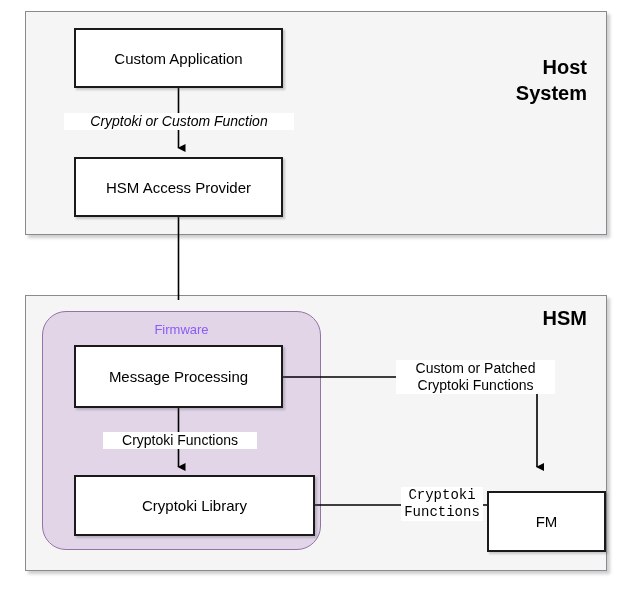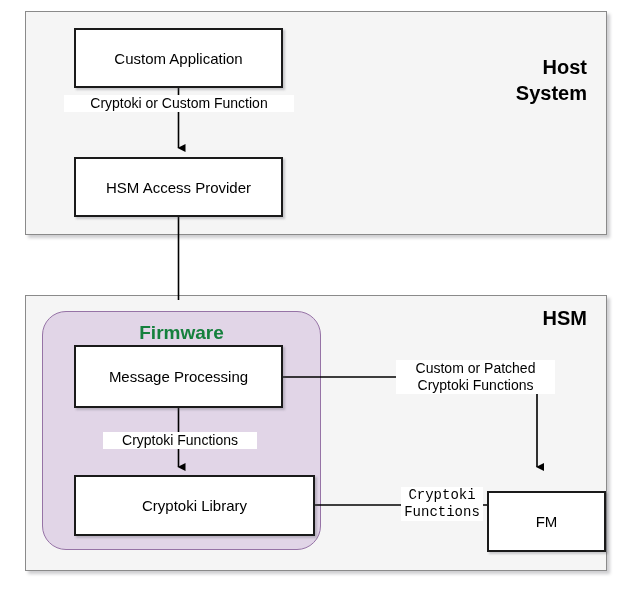--- a/index.html
+++ b/index.html
@@ -50,23 +50,23 @@
   }
   .firmware-box {
     position: absolute;
     background: #e1d5e7;
     border: 1.5px solid #9673a6;
     border-radius: 24px;
     box-sizing: border-box;
   }
   .firmware-title {
     position: absolute;
-    font-weight: bold;
-    font-size: 19px;
-    color: #15803d;
+    font-weight: normal;
+    font-size: 13px;
+    color: #8b5cf6;
     text-align: center;
   }
   .edge-label {
     position: absolute;
     background: #ffffff;
     font-size: 14px;
     color: #000000;
     line-height: 17px;
     text-align: center;
     white-space: pre-line;
@@ -119,21 +119,21 @@
   <div class="node" style="left:74px; top:28px; width:209px; height:60px;">Custom Application</div>
 
   <div class="node" style="left:74px; top:157px; width:209px; height:60px;">HSM Access Provider</div>
 
   <div class="node" style="left:74px; top:345px; width:209px; height:63px;">Message Processing</div>
 
   <div class="node" style="left:74px; top:475px; width:241px; height:61px;">Cryptoki Library</div>
 
   <div class="node" style="left:487px; top:475px; width:119px; height:61px;margin-top:16px;">FM</div>
 
-  <div class="edge-label" style="left:64px; top:95px; width:228px;">Cryptoki or Custom Function</div>
+  <div class="edge-label" style="left:64px; top:113px; width:228px;font-style:italic;">Cryptoki or Custom Function</div>
 
   <div class="edge-label" style="left:103px; top:432px; width:152px;">Cryptoki Functions</div>
 
   <div class="edge-label" style="left:396px; top:360px; width:157px;">Custom or Patched
 Cryptoki Functions</div>
 
   <div class="edge-label" style="left:401px; top:487px; width:80px;font-family:Liberation Mono, monospace;">Cryptoki
 Functions</div>
 
 </div>

